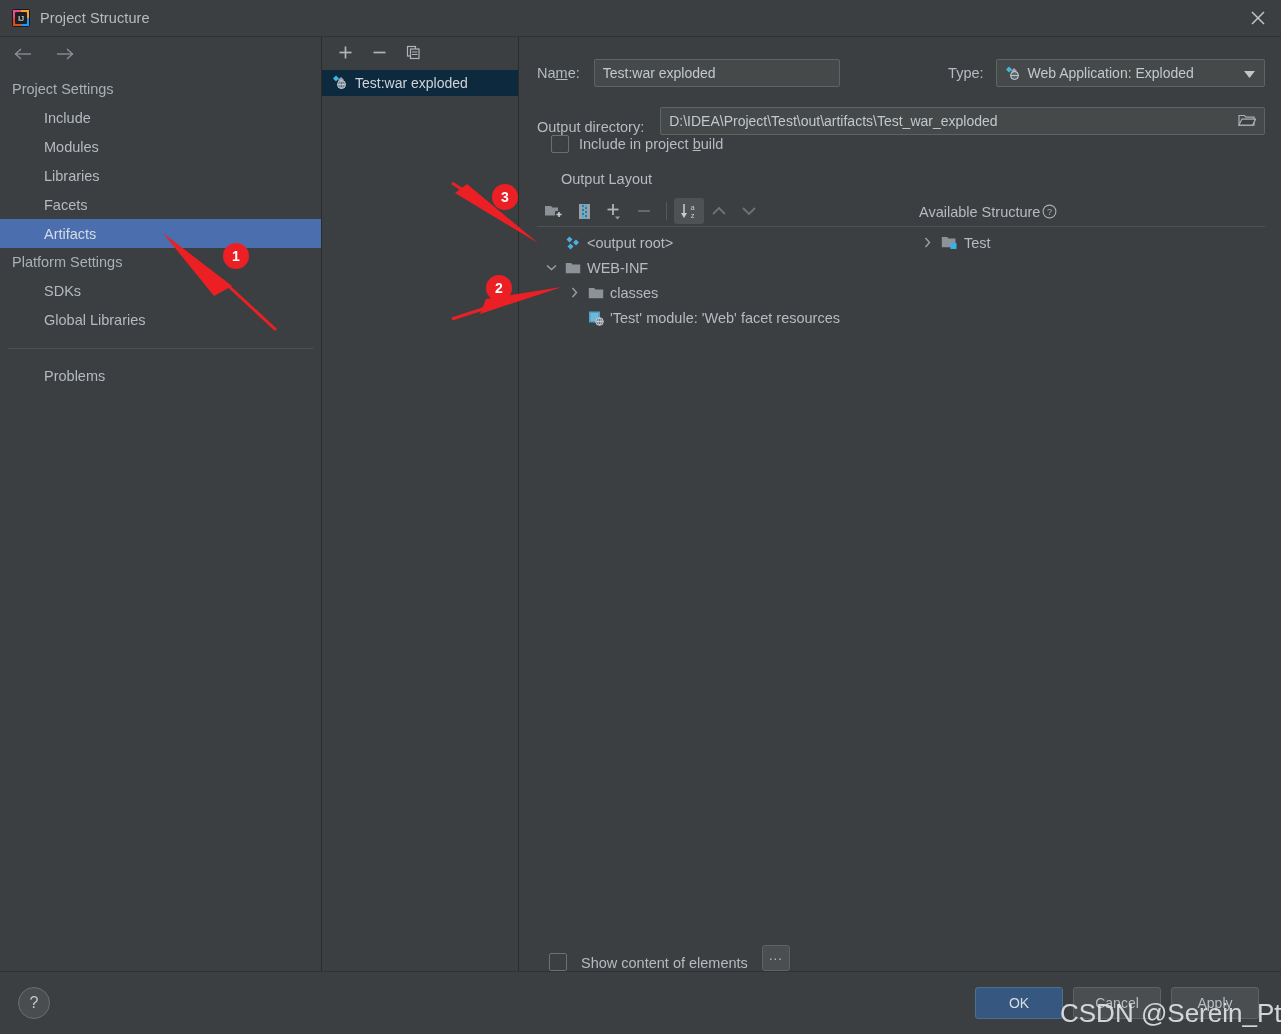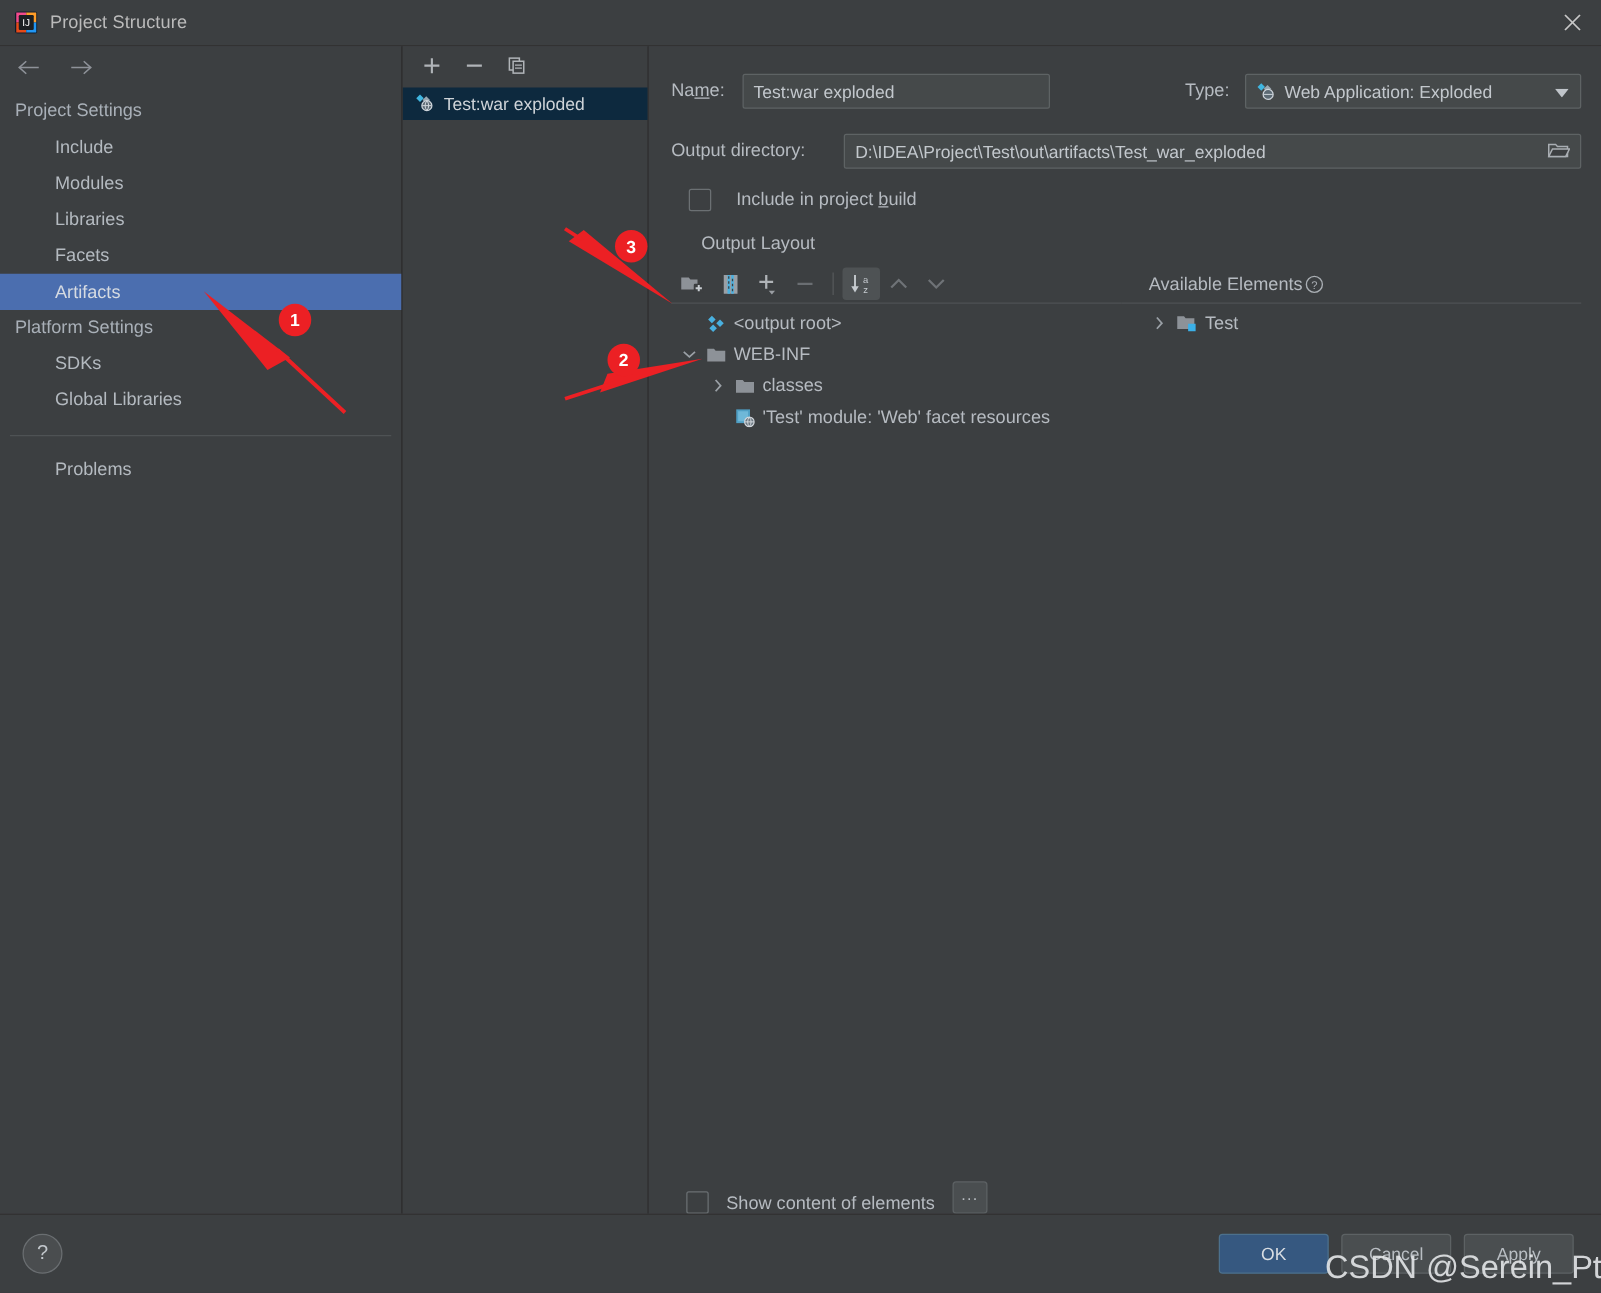--- a/index.html
+++ b/index.html
@@ -172,39 +172,37 @@
     gap: 7px;
     position: relative;
     padding-right: 38px;
   }
   .combo-arrow {
     position: absolute; right: 9px; top: 50%;
     transform: translateY(-50%);
     color: #c0c5ca;
   }
   .row2 {
-    display: flex; align-items: center;
+    display: flex; align-items: flex-end;
     margin-top: 20px;
-    gap: 15px;
   }
   #outdir-input {
     flex: 1 1 auto;
     margin-left: 16px;
     position: relative;
     padding-right: 34px;
   }
   .browse-icon {
     position: absolute; right: 8px; top: 50%;
     transform: translateY(-50%);
   }
   .row3 {
     display: flex; align-items: center;
-    margin-top: 16px;
     padding-left: 14px;
-    gap: 20px;
+    gap: 10px;
   }
   .chk {
     width: 16px; height: 16px;
     border: 1px solid #6b7073;
     border-radius: 2px;
     background: #3c3f41;
     flex: 0 0 16px;
   }
   .chk-label { font-size: 14.5px; color: #b6bbc1; }
   .out-layout-title {
@@ -567,21 +565,21 @@
               </svg>
           </div>
           <div class="ltb disabled">
             <svg width="16" height="10" viewBox="0 0 16 10">
                 <polyline points="2,2 8,8 14,2" fill="none" stroke="#6e7276" stroke-width="1.8"></polyline>
               </svg>
           </div>
         </div>
 
         <div class="avail-head">
-          <span class="avail-title">Available Elements</span>
+          <span class="avail-title">Available Structure</span>
           <span style="display:flex;align-items:center;">
             <svg width="15" height="15" viewBox="0 0 15 15">
               <circle cx="7.5" cy="7.5" r="6.4" fill="none" stroke="#a9aeb3" stroke-width="1.1"></circle>
               <text x="7.5" y="11" font-size="9" fill="#a9aeb3" text-anchor="middle" font-family="Liberation Sans, sans-serif">?</text>
             </svg>
           </span>
         </div>
       </div>
 
       <div class="trees">

